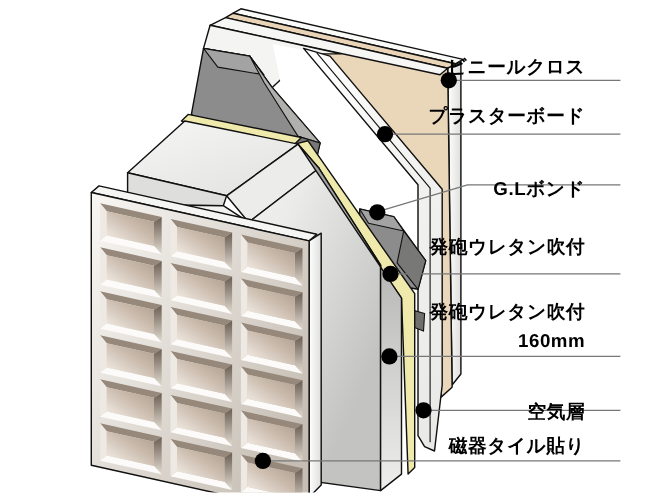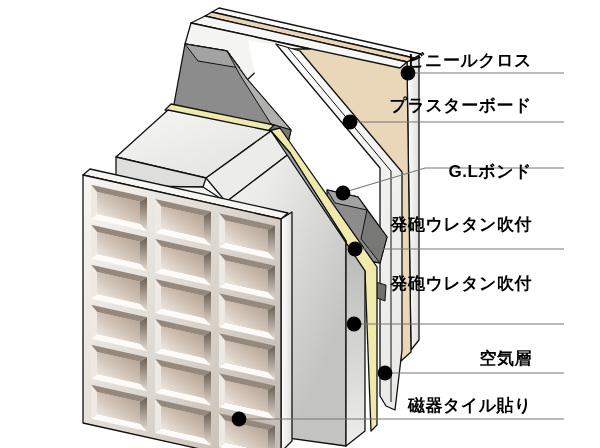--- a/index.html
+++ b/index.html
@@ -263,21 +263,22 @@
       <span>プラスターボード</span>
     </div>
 <div class="label" style="top:159px">
       <span>G.Lボンド</span>
     </div>
 <div class="label" style="top:212px">
       <span>発砲ウレタン吹付</span>
     </div>
 <div class="label" style="top:271px">
       <span>発砲ウレタン吹付</span>
-    </div>
-<div class="label" style="top:346px">
+      <span>160mm</span>
+    </div>
+<div class="label" style="top:362px">
       <span>空気層</span>
     </div>
 <div class="label" style="top:393px">
       <span>磁器タイル貼り</span>
     </div>
 
 </div>
 
 </body></html>

